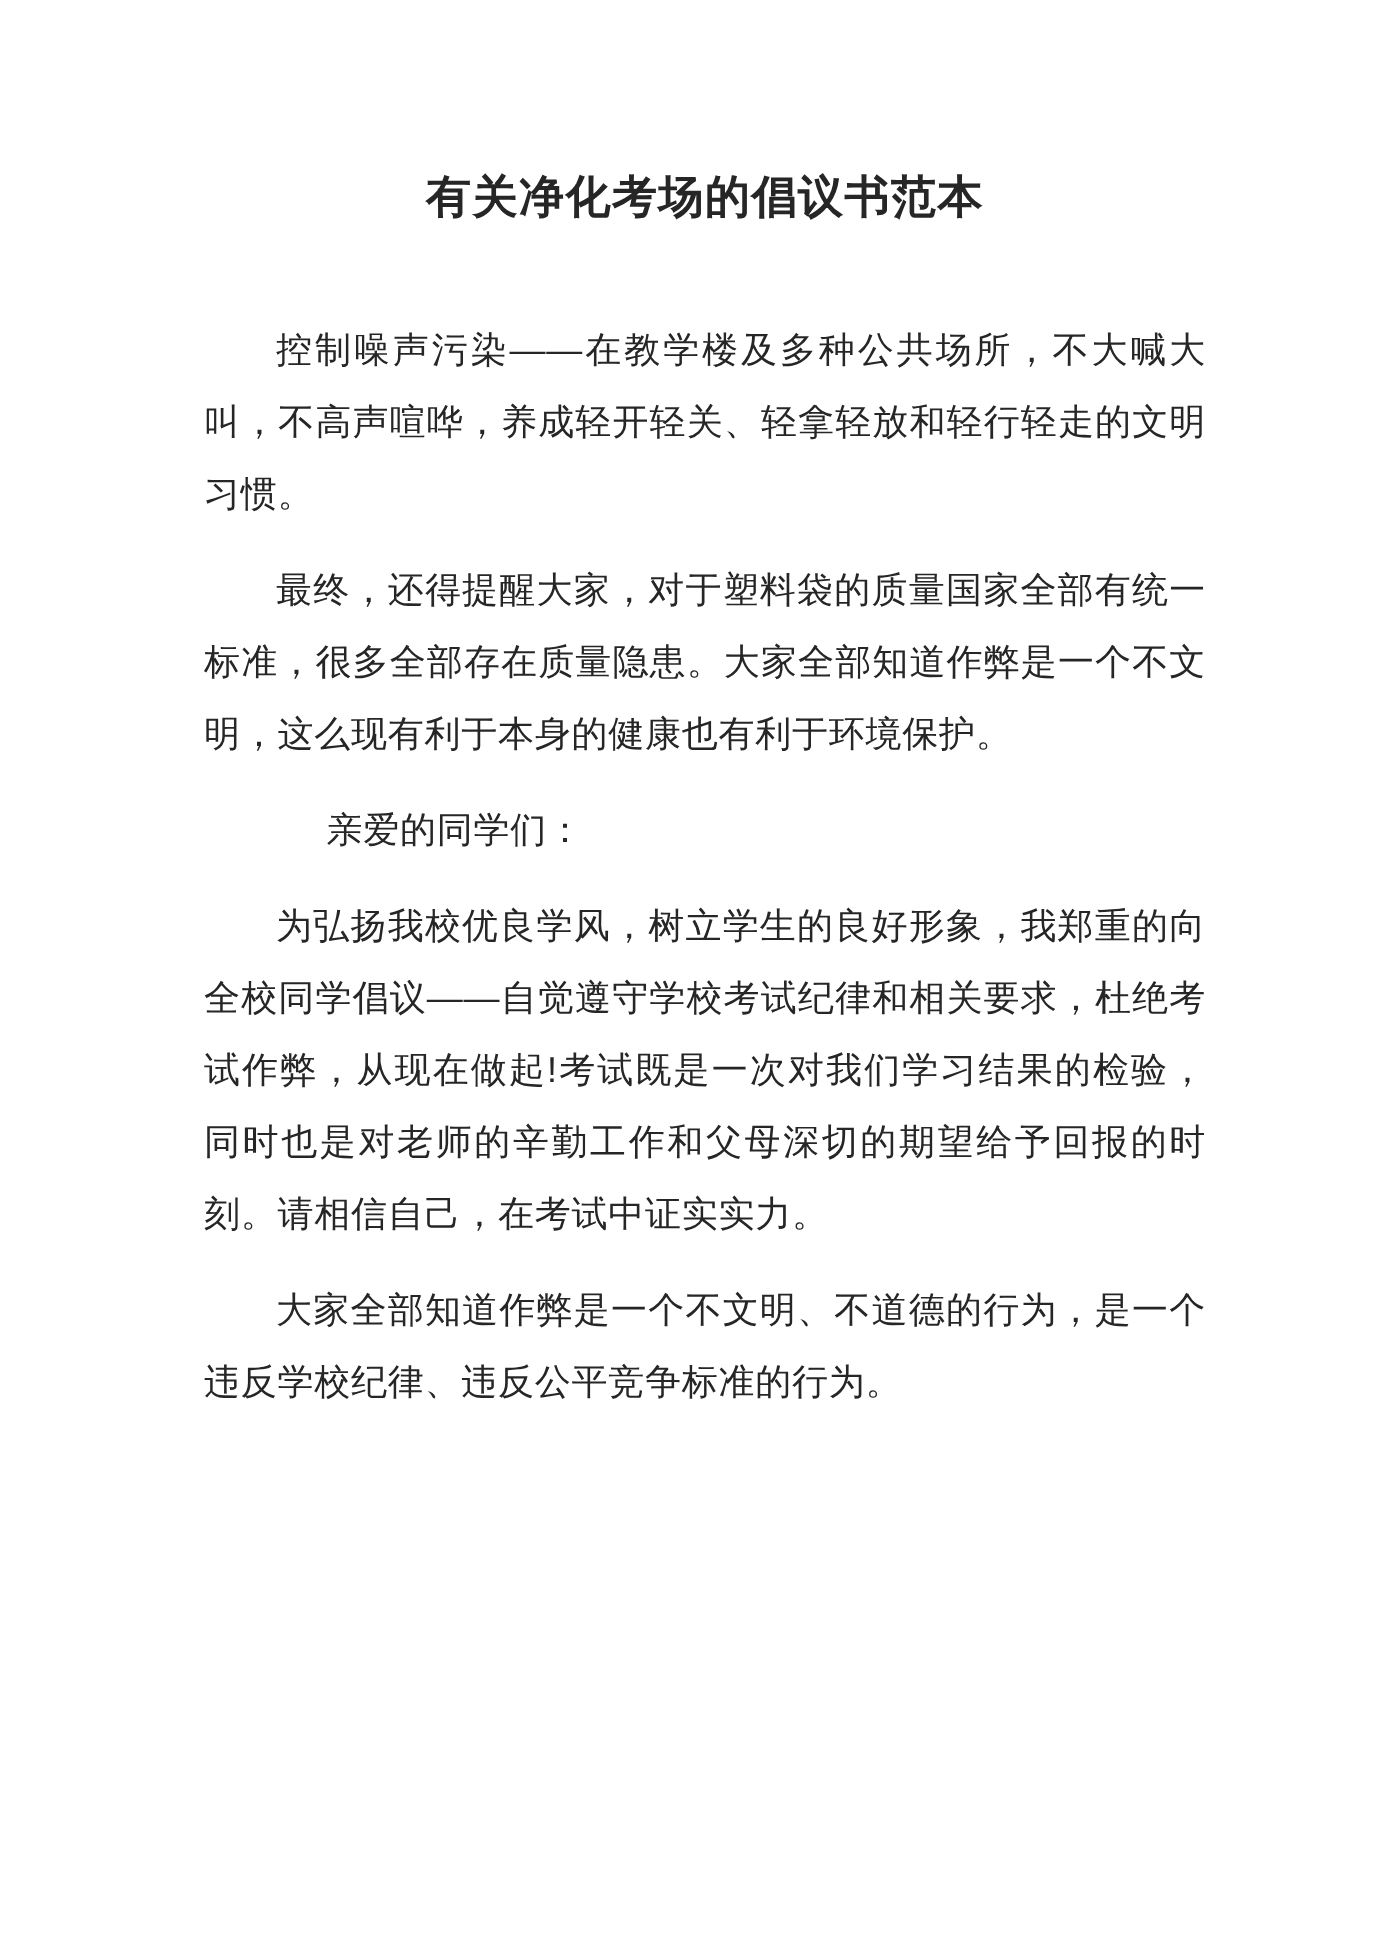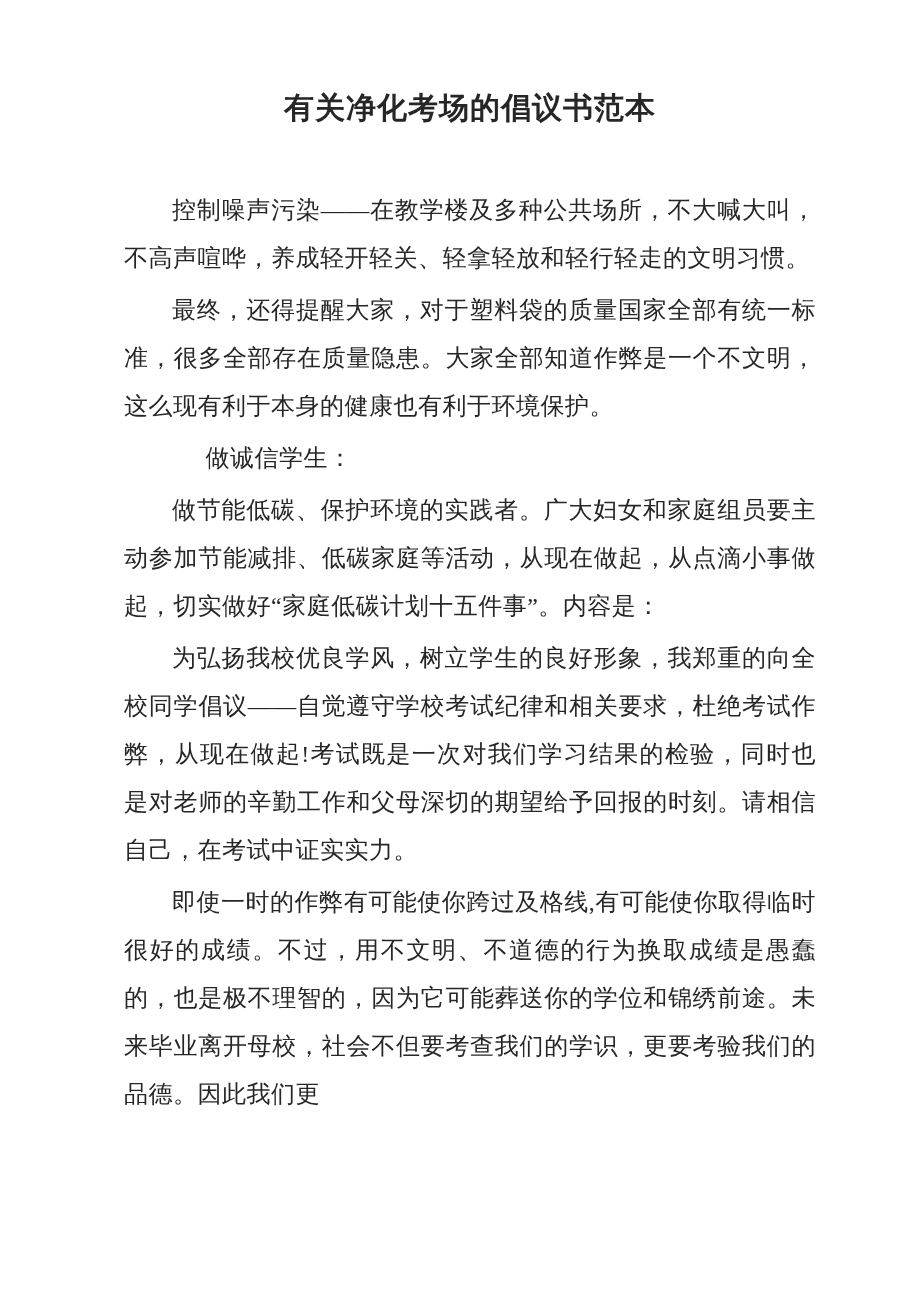--- a/index.html
+++ b/index.html
@@ -7,56 +7,55 @@
     padding: 0;
     background: #ffffff;
   }
   .page {
     position: relative;
     width: 920px;
     height: 1302px;
     margin: 0 auto;
     background: #ffffff;
     box-sizing: border-box;
-    padding: 84px 100px 0 120px;
-    font-family: Liberation Serif, serif;
+    padding: 108px 100px 0 120px;
+    font-family: Liberation Sans, sans-serif;
     color: #262626;
     overflow: hidden;
   }
   .doc-title {
     font-size: 30px;
     line-height: 48px;
     font-weight: 700;
     text-align: center;
     letter-spacing: 1px;
     margin: 0 0 54px 0;
   }
   .para {
     font-size: 24px;
     line-height: 48px;
-    margin: 4px;
+    margin: 16px;
     text-align: justify;
     text-indent: 2em;
     letter-spacing: 0.5px;
   }
   .para.salutation {
     text-indent: 3.4em;
   }
 </style>
 </head>
 <body>
 
 <div class="page">
   <h1 class="doc-title">有关净化考场的倡议书范本</h1>
 
   <p class="para">控制噪声污染――在教学楼及多种公共场所，不大喊大叫，不高声喧哗，养成轻开轻关、轻拿轻放和轻行轻走的文明习惯。</p>
 
   <p class="para">最终，还得提醒大家，对于塑料袋的质量国家全部有统一标准，很多全部存在质量隐患。大家全部知道作弊是一个不文明，这么现有利于本身的健康也有利于环境保护。</p>
 
-  <p class="para salutation">做诚信学生：</p>
+  <p class="para salutation">亲爱的同学们：</p>
 
-  <p class="para">做节能低碳、保护环境的实践者。广大妇女和家庭组员要主动参加节能减排、低碳家庭等活动，从现在做起，从点滴小事做起，切实做好“家庭低碳计划十五件事”。内容是：</p>
 
   <p class="para">为弘扬我校优良学风，树立学生的良好形象，我郑重的向全校同学倡议――自觉遵守学校考试纪律和相关要求，杜绝考试作弊，从现在做起!考试既是一次对我们学习结果的检验，同时也是对老师的辛勤工作和父母深切的期望给予回报的时刻。请相信自己，在考试中证实实力。</p>
 
+  <p class="para">大家全部知道作弊是一个不文明、不道德的行为，是一个违反学校纪律、违反公平竞争标准的行为。</p>
 
-  <p class="para">即使一时的作弊有可能使你跨过及格线,有可能使你取得临时很好的成绩。不过，用不文明、不道德的行为换取成绩是愚蠢的，也是极不理智的，因为它可能葬送你的学位和锦绣前途。未来毕业离开母校，社会不但要考查我们的学识，更要考验我们的品德。因此我们更</p>
 </div>
 
 </body></html>

